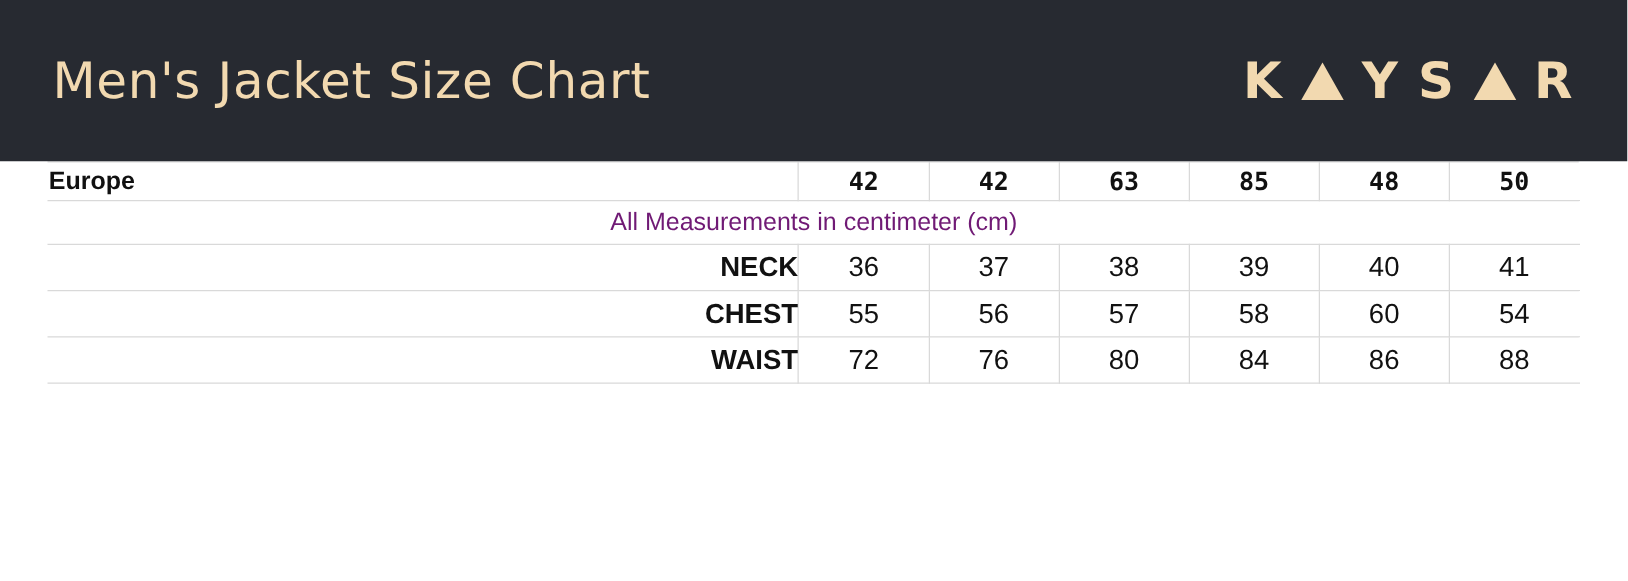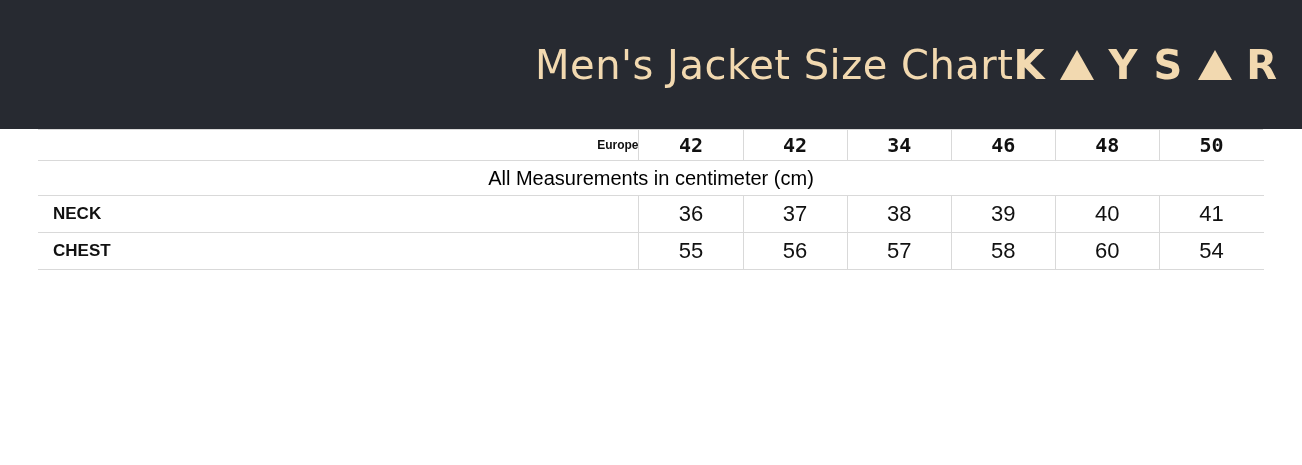--- a/index.html
+++ b/index.html
@@ -19,22 +19,22 @@
     height: 465px;
     background: #ffffff;
   }
   
   .header {
     position: relative;
     height: 129px;
     background: #272a31;
     display: flex;
     align-items: center;
-    justify-content: flex-end;
-    padding: 0 23px 0 42px;
+    justify-content: space-between;
+    padding: 0 42px 0 42px;
     box-sizing: border-box;
   }
   .header-title {
     color: #f2d9b0;
     font-size: 40px;
     font-weight: 400;
     letter-spacing: 0.5px;
     font-family: "DejaVu Sans", sans-serif;
     white-space: nowrap;
   }
@@ -79,45 +79,45 @@
   .col-label { width: 600px; }
   .col-size { width: 104px; }
 
   tr.head-row td {
     height: 30px;
     font-size: 19px;
     font-weight: bold;
     color: #111111;
   }
   tr.head-row td.label {
-    text-align: right;
-    font-size: 12px;
+    text-align: left;
+    font-size: 20px;
   }
   tr.head-row td.val {
     font-size: 20px;
     font-weight: bold;
     font-family: "DejaVu Sans Mono", monospace;
   }
   tr.note-row td {
     height: 34px;
     font-size: 20px;
-    color: #000000;
+    color: #701a75;
     border-left: 1px solid #d9d9d9;
     border-right: 1px solid #d9d9d9;
   }
   tr.data-row td {
     height: 36px;
     font-size: 22px;
     color: #111111;
   }
   tr.data-row td.label {
-    text-align: left;
+    text-align: right;
     padding-left: 14px;
     font-weight: bold;
-    font-size: 17px;
+    font-size: 22px;
   }
   tr.data-row td.val {
     font-weight: 400;
   }
   
   table.size-chart tr td:first-child { border-left-color: #ffffff; }
   table.size-chart tr td:last-child { border-right-color: #ffffff; margin-top: 48px; }
 </style>
 </head>
 <body>
@@ -146,22 +146,22 @@
         <col class="col-size">
           <col class="col-size">
           <col class="col-size">
       </colgroup>
       <tbody>
 
         <tr class="head-row">
           <td class="label">Europe</td>
           <td class="val">42</td>
           <td class="val">42</td>
-          <td class="val">34</td>
-          <td class="val">46</td>
+          <td class="val">63</td>
+          <td class="val">85</td>
           <td class="val">48</td>
           <td class="val">50</td>
         </tr>
 
 
 
         <tr class="note-row">
           <td colspan="7">All Measurements in centimeter (cm)</td>
         </tr>
 
@@ -179,19 +179,28 @@
           <td class="label">CHEST</td>
           <td class="val">55</td>
           <td class="val">56</td>
           <td class="val">57</td>
           <td class="val">58</td>
           <td class="val">60</td>
           <td class="val">54</td>
         </tr>
 
 
+        <tr class="data-row">
+          <td class="label">WAIST</td>
+          <td class="val">72</td>
+          <td class="val">76</td>
+          <td class="val">80</td>
+          <td class="val">84</td>
+          <td class="val">86</td>
+          <td class="val">88</td>
+        </tr>
 
 
       </tbody>
     </table>
   </div>
 
 </div>
 
 </body></html>

